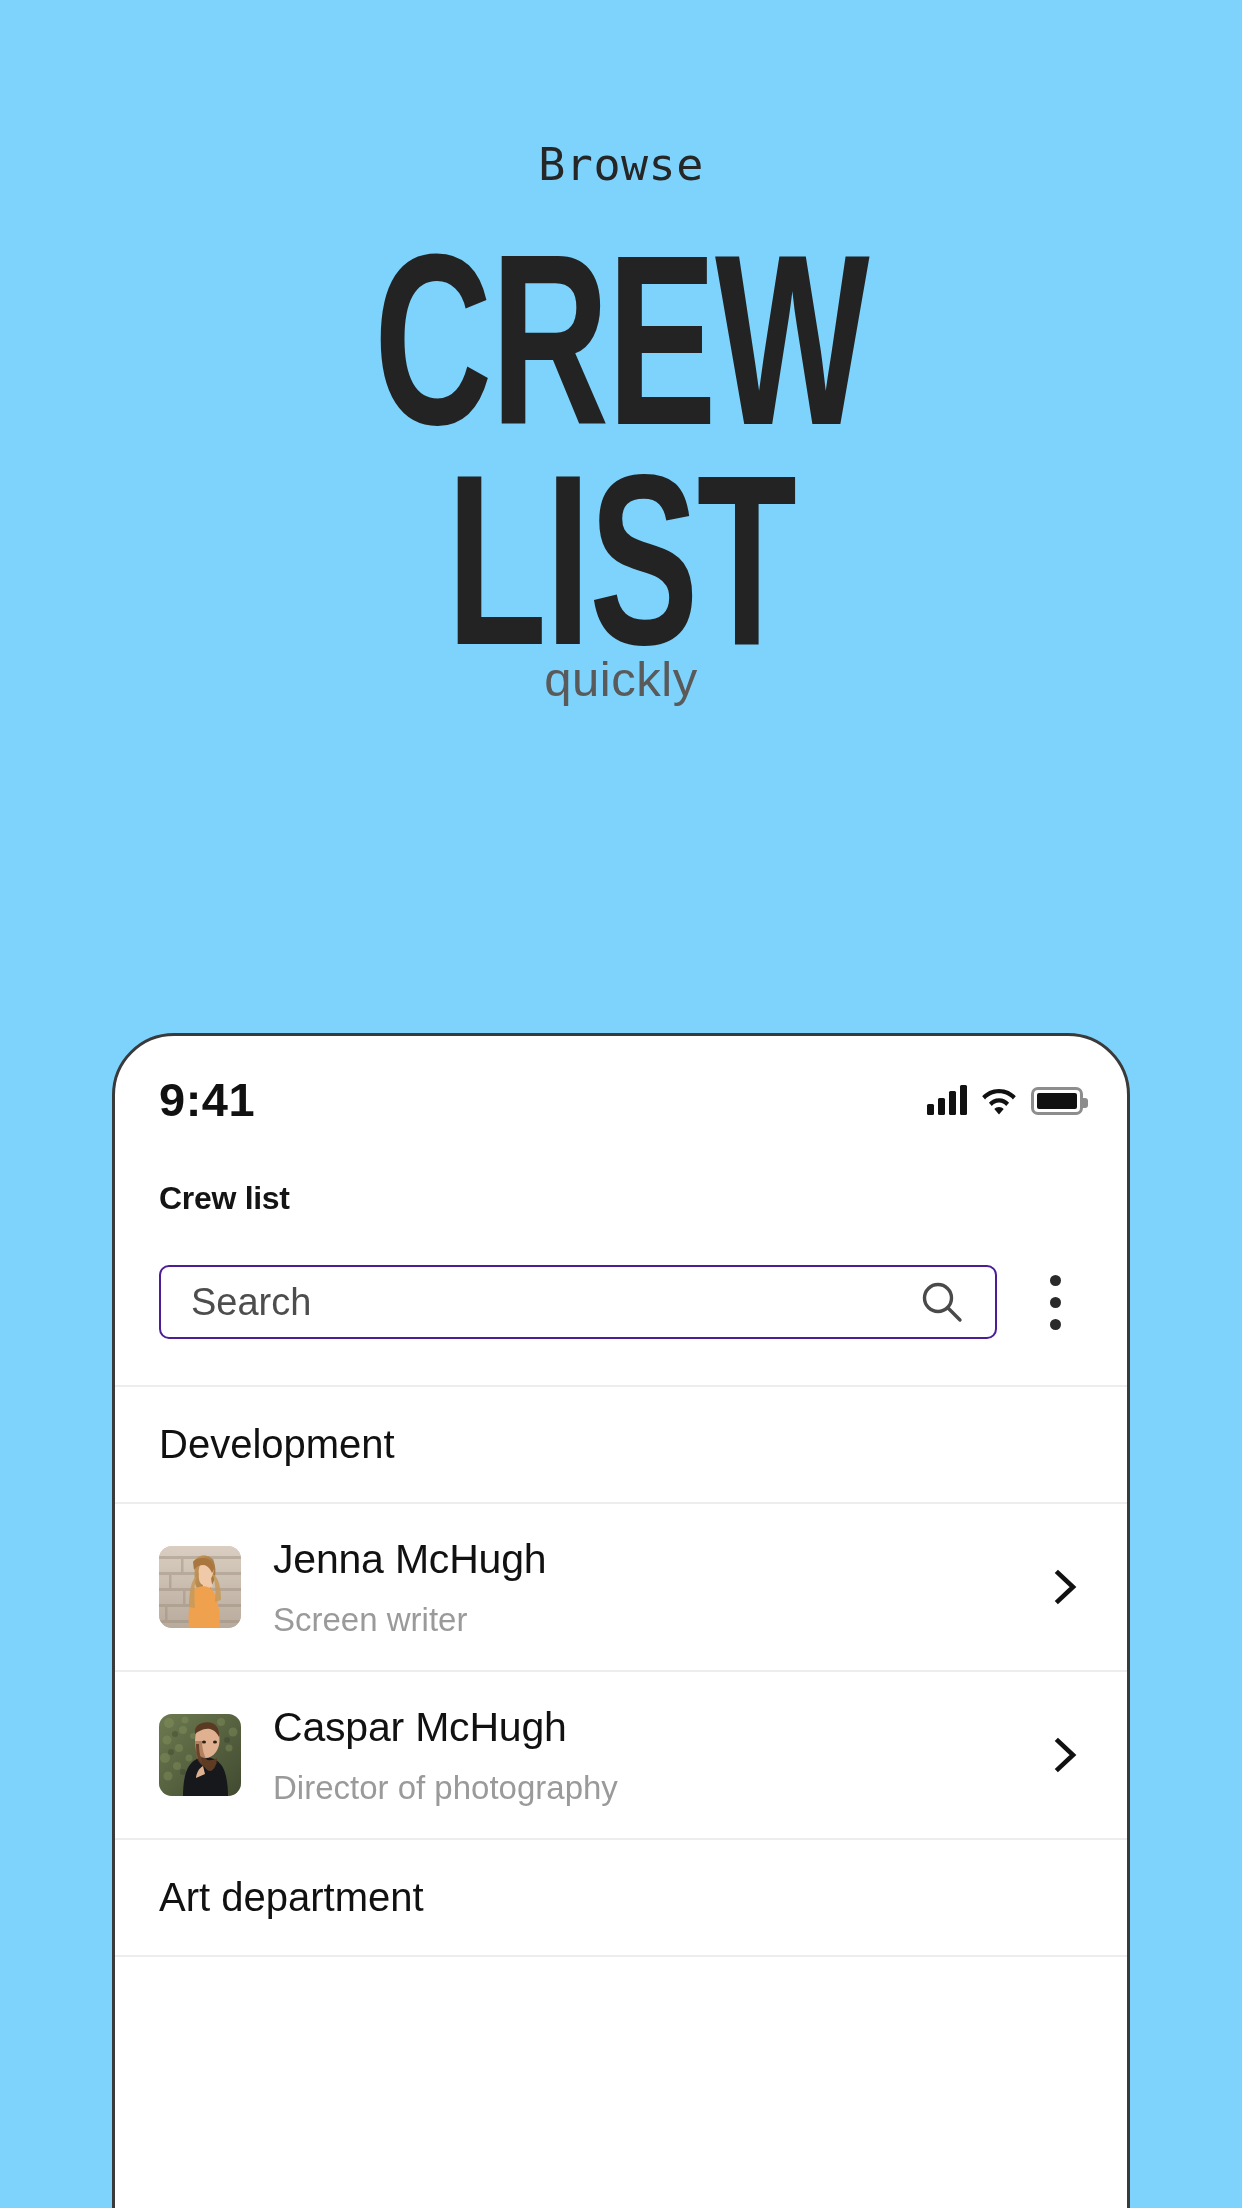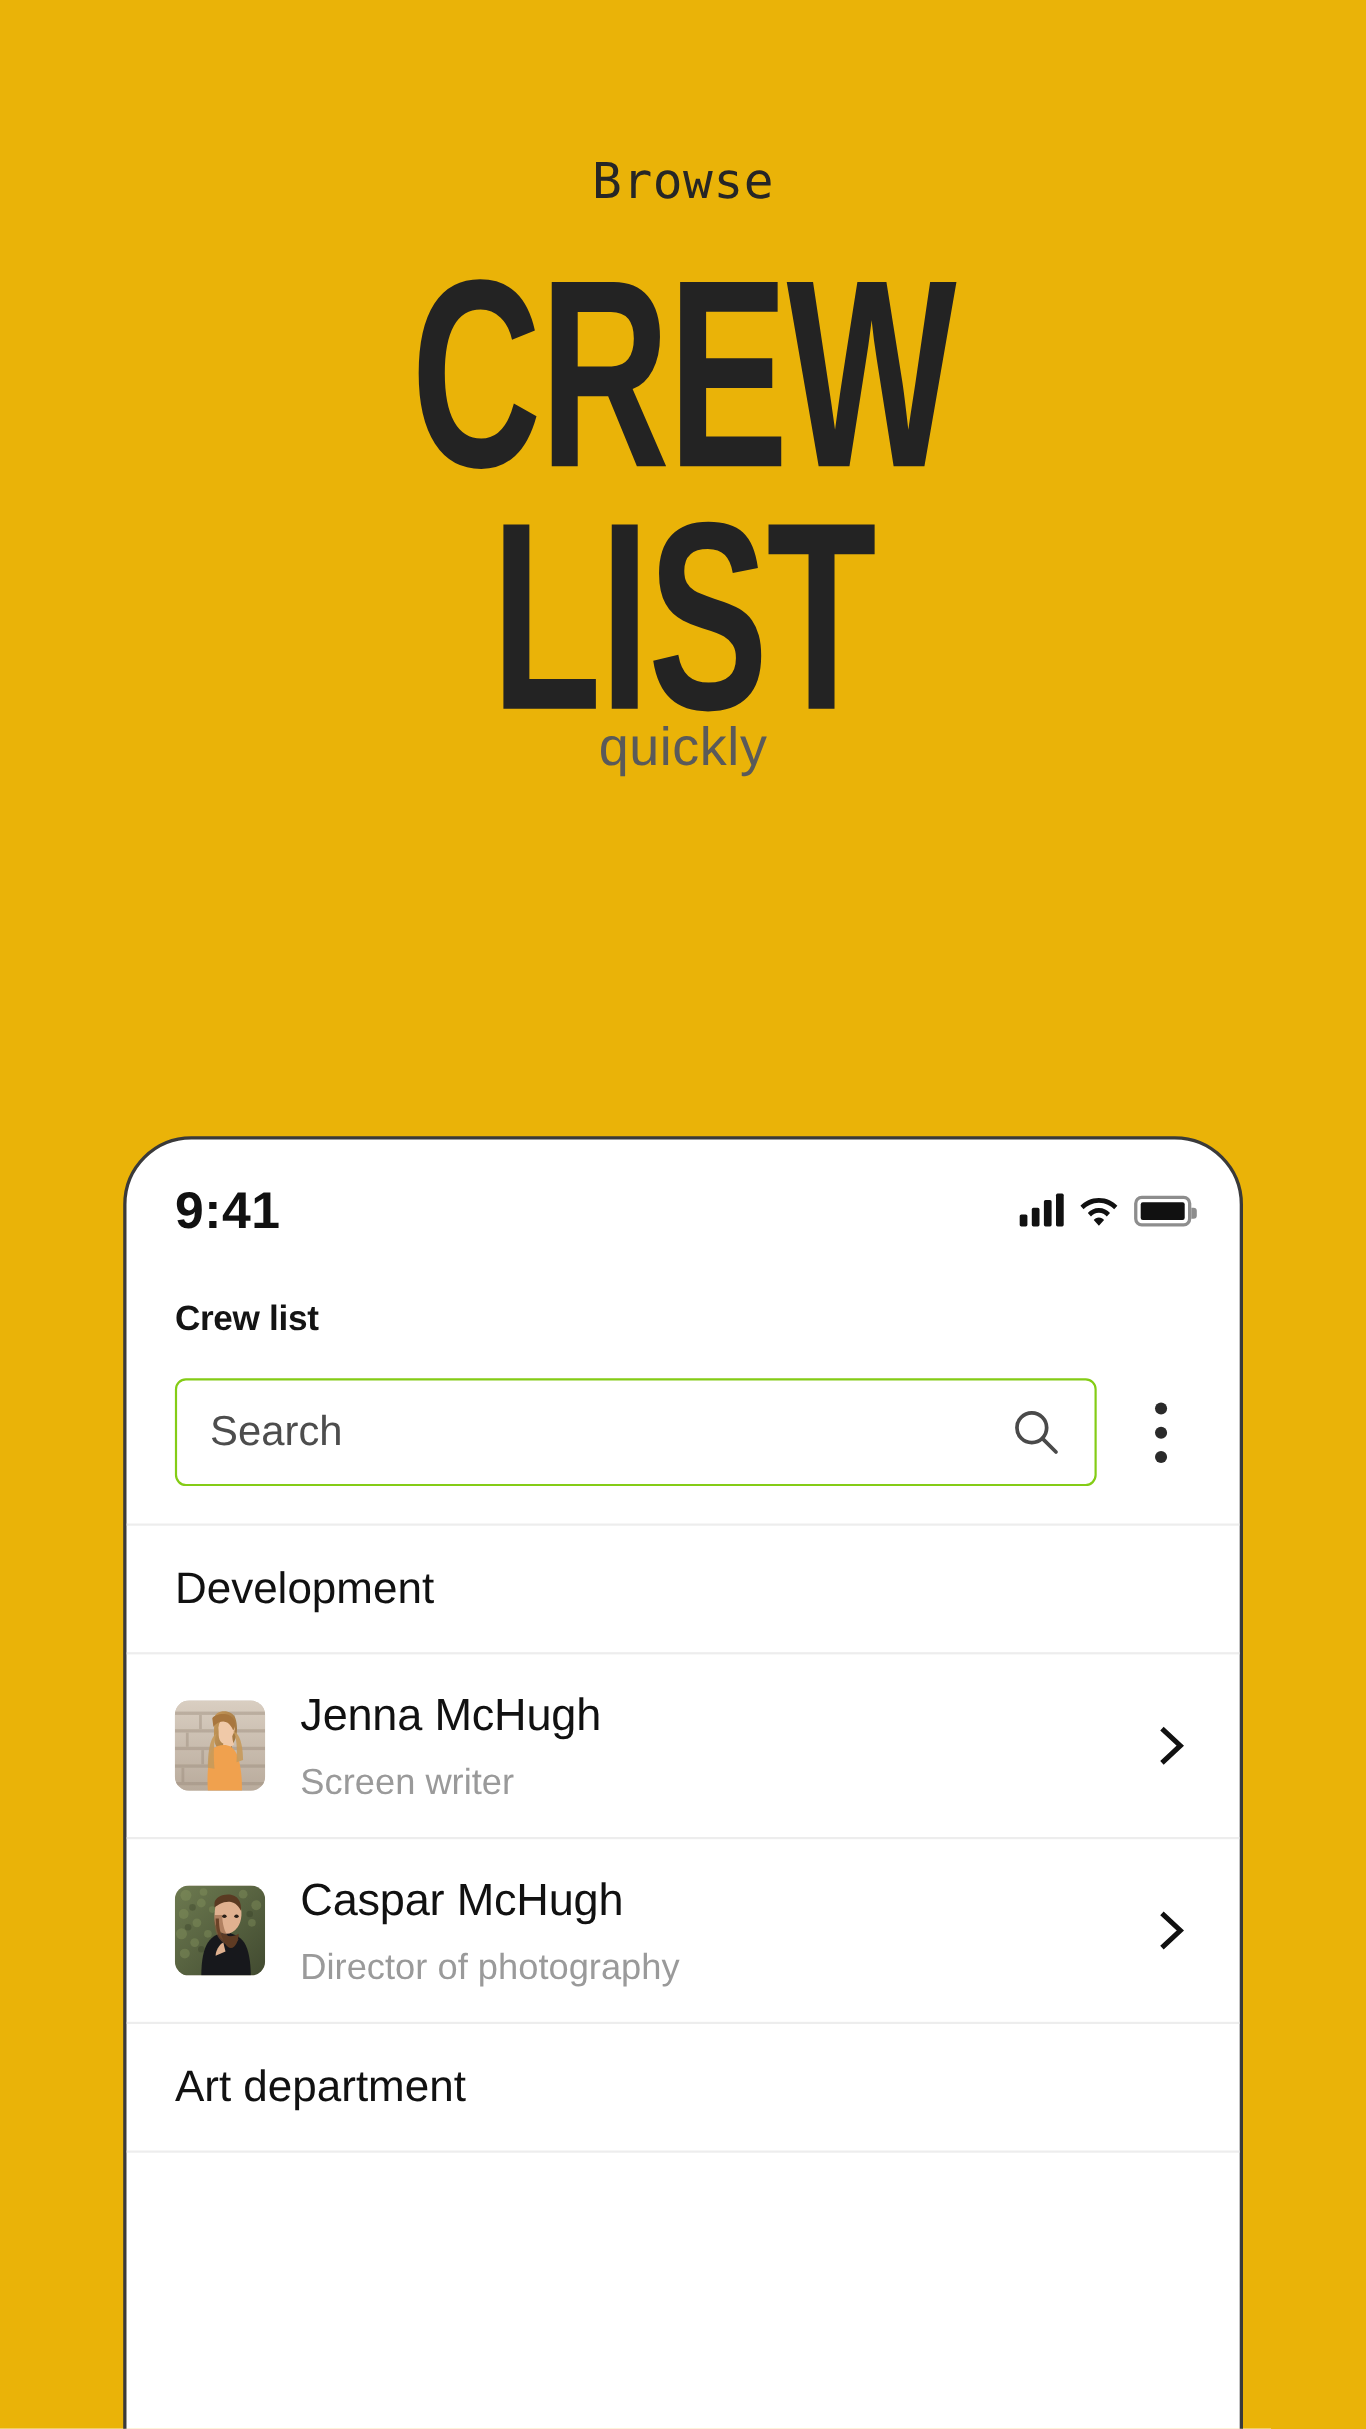--- a/index.html
+++ b/index.html
@@ -3,21 +3,21 @@
 <meta charset="utf-8">
 <style>
   * { margin:0; padding:0; box-sizing:border-box; }
   html, body {
     width:1242px; height:2208px;
     background:#ffffff;
     font-family:"Liberation Sans", sans-serif;
     overflow:hidden;
   }
 
-  #stage { position:relative; width:1242px; height:2208px; background:#eab308;padding-left:20px; }
+  #stage { position:relative; width:1242px; height:2208px; background:#7dd3fc;padding-left:20px; }
 
   
   .hero { position:absolute; left:0; top:0; width:1242px; }
 
   .hero-eyebrow{
     text-align:center;
     font-family:"DejaVu Sans Mono","Liberation Mono",monospace;
     font-size:45px;
     font-weight:400;
     letter-spacing:0.5px;
@@ -96,22 +96,22 @@
     padding:32px 44px 0 44px; letter-spacing:-0.3px;
   }
 
   
   .search-row{
     display:flex; align-items:center;
     padding:36px 44px 34px 44px;
     gap:30px;
   }
   .search-box{
-    flex:1; height:98px;
-    border:2px solid #84cc16; border-radius:10px;
+    flex:1; height:74px;
+    border:2px solid #4c1d95; border-radius:10px;
     display:flex; align-items:center; justify-content:space-between;
     padding:0 30px 0 30px;
     background:#fff;
   }
   .search-placeholder{ font-size:38px; color:#4d4d4d; font-weight:400; }
   .search-icon{ width:46px; height:46px; flex:none; }
   .kebab{
     width:56px; height:98px; display:flex; flex-direction:column;
     align-items:center; justify-content:center; gap:11px; flex:none;
   }

